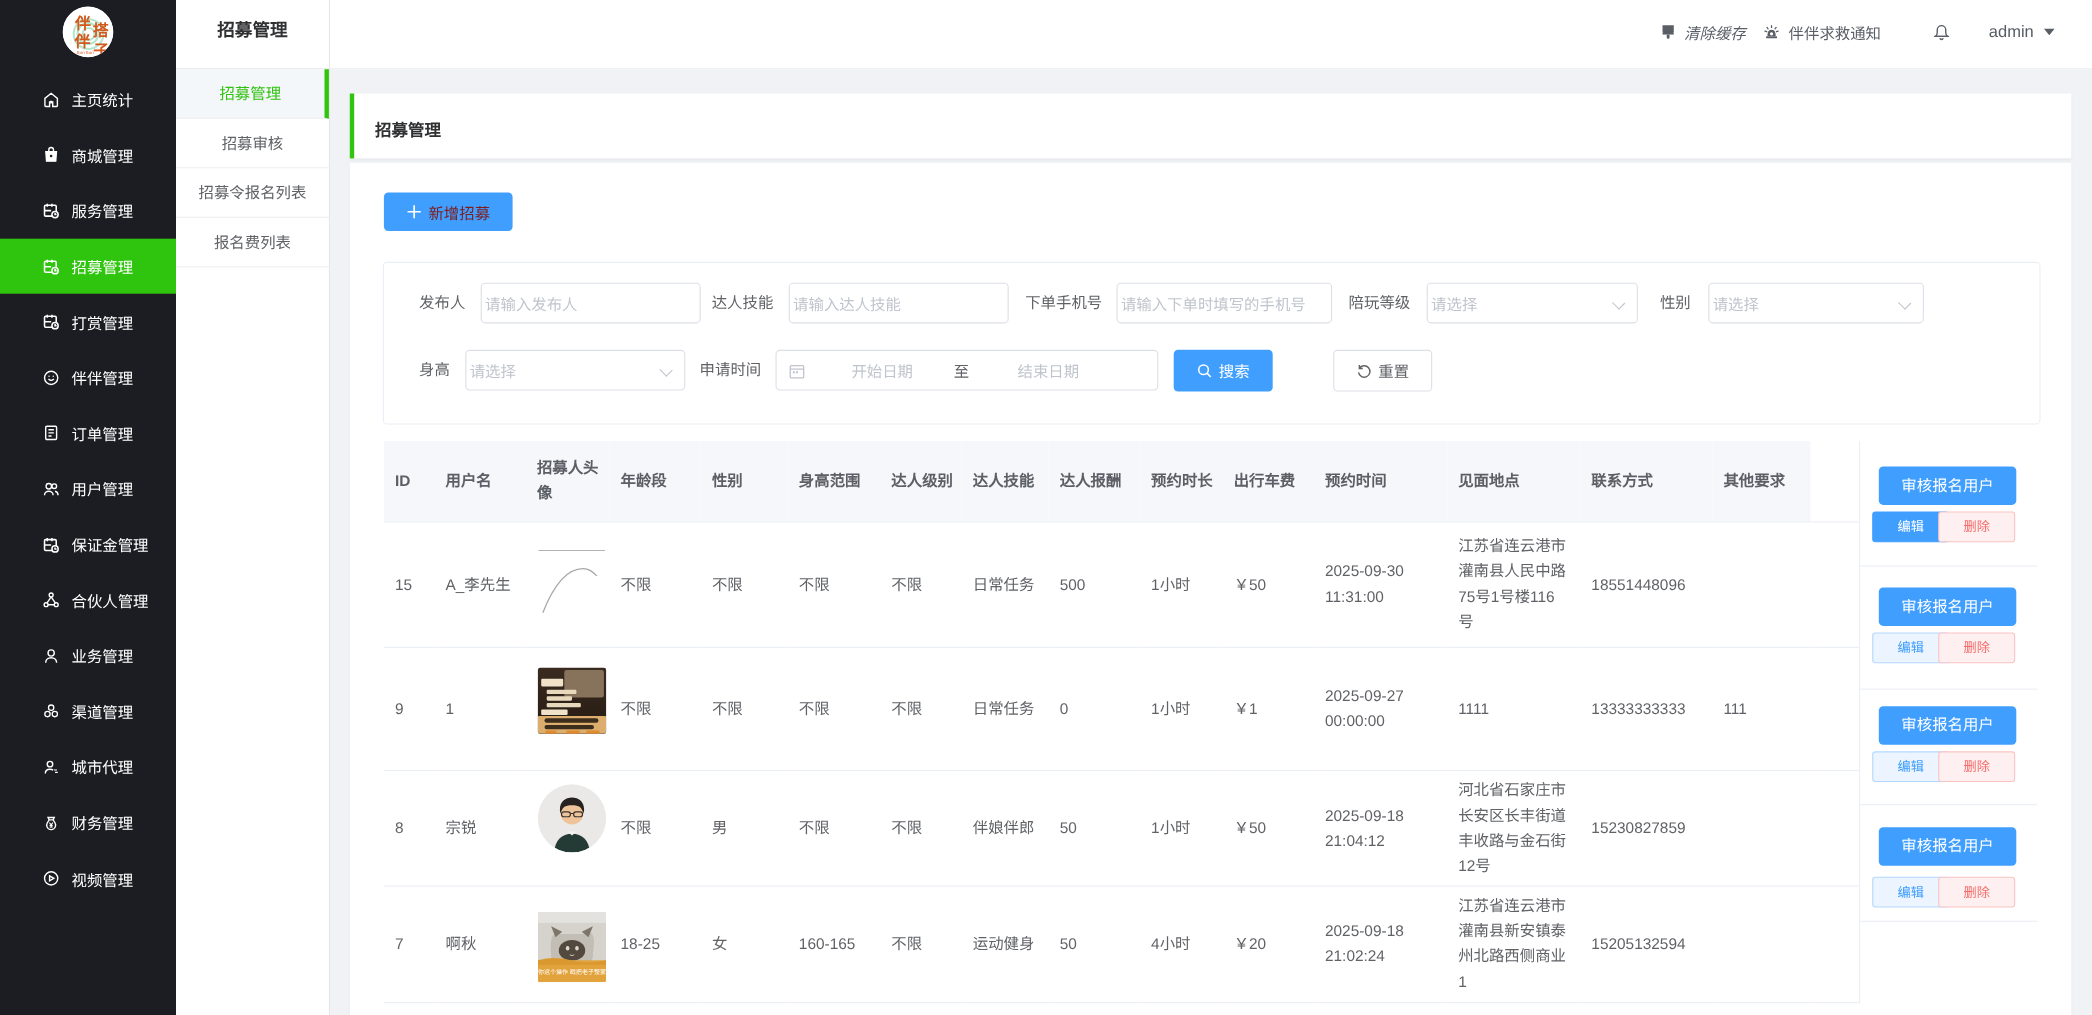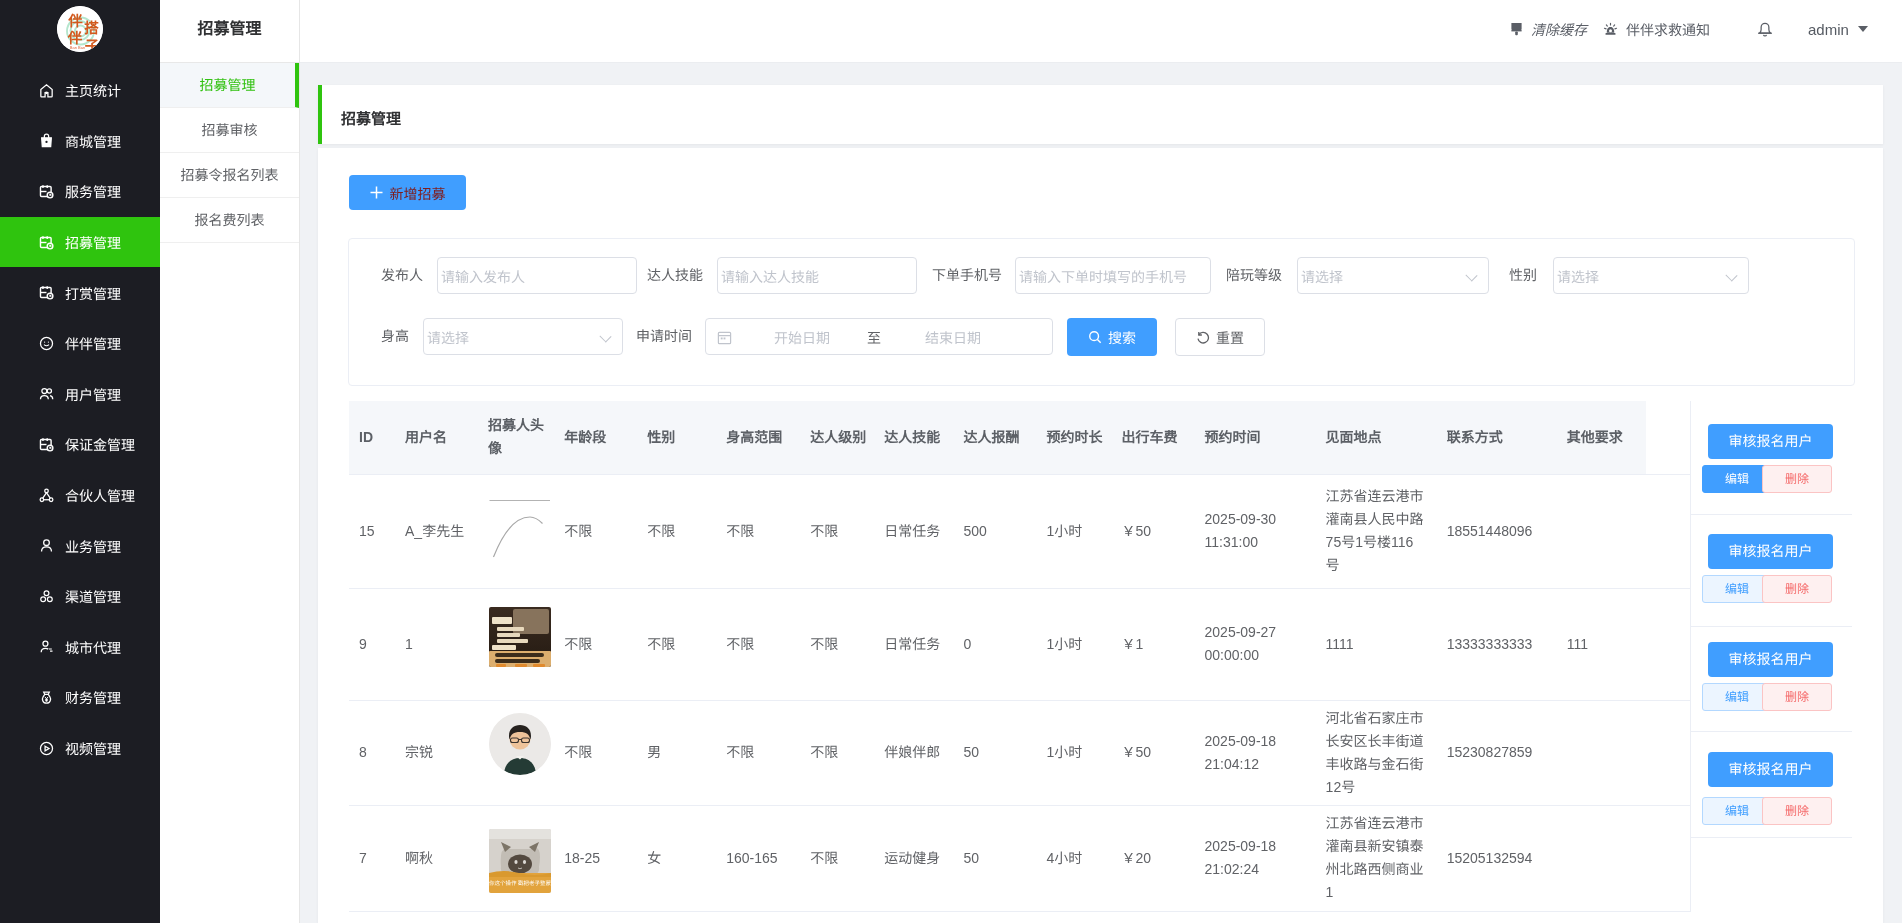--- a/index.html
+++ b/index.html
@@ -29,21 +29,21 @@
 #crumb span { position:absolute; left:19px; top:22px; font-size:15px; font-weight:bold; color:#303133; }
 #main { position:absolute; left:318px; top:148px; width:1565px; height:775px; background:#fff; box-shadow:0 1px 3px rgba(0,0,0,0.05); }
 
 #addbtn { position:absolute; left:349px; top:175px; width:117px; height:35px; background:#409eff; border-radius:4px; color:#7f1d1d; font-size:14px; display:flex; align-items:center; justify-content:center; }
 
 #filter { position:absolute; left:348px; top:238px; width:1507px; height:148px; border:1px solid #ebeef5; border-radius:4px; background:#fff; }
 .flabel { position:absolute; font-size:14px; color:#606266; height:37px; line-height:37px; }
 .finput { position:absolute; height:37px; border:1px solid #dcdfe6; border-radius:4px; background:#fff; font-size:14px; color:#c0c4cc; display:flex; align-items:center; padding-left:3px; }
 .fsel::after { content:""; position:absolute; right:12px; top:15px; width:8px; height:8px; border-right:1.5px solid #c0c4cc; border-bottom:1.5px solid #c0c4cc; transform:rotate(45deg) scale(1,0.9); transform-origin:center; margin-top:-2px; }
 #btnSearch { position:absolute; left:1067px; top:318px; width:90px; height:38px; background:#409eff; border-radius:4px; color:#fff; font-size:14px; display:flex; align-items:center; justify-content:center; }
-#btnReset { position:absolute; left:1175px; top:318px; width:90px; height:38px; background:#fff; border:1px solid #dcdfe6; border-radius:4px; color:#606266; font-size:14px; display:flex; align-items:center; justify-content:center; }
+#btnReset { position:absolute; left:1212px; top:318px; width:90px; height:38px; background:#fff; border:1px solid #dcdfe6; border-radius:4px; color:#606266; font-size:14px; display:flex; align-items:center; justify-content:center; }
 
 
 #tbl { position:absolute; left:349px; top:401px; width:1342px; border-collapse:collapse; table-layout:fixed; font-size:14px; color:#606266; }
 #tbl th { background:#f5f7fa; color:#5c6066; font-weight:bold; text-align:left; padding:8px 10px; border-bottom:1px solid #ebeef5; line-height:23px; vertical-align:middle; white-space:nowrap; }
 #tbl th.wrap { white-space:normal; }
 #tbl td { padding:6px 10px; border-bottom:1px solid #ebeef5; line-height:23px; vertical-align:middle; }
 #opcol { position:absolute; left:1691px; top:401px; width:161px; }
 #opcol .h { height:74px; background:#f5f7fa; border-bottom:1px solid #ebeef5; color:#5c6066; font-weight:bold; font-size:14px; line-height:73px; padding-left:6px; }
 #opcol .c { position:relative; border-bottom:1px solid #ebeef5; }
 .bigbtn { position:absolute; left:17px; width:125px; height:35px; background:#409eff; border-radius:4px; color:#fff; font-size:14px; text-align:center; line-height:35px; }
@@ -111,20 +111,26 @@
           <line x1="13" y1="3" x2="13" y2="7"></line>
           <circle cx="17" cy="17" r="4" fill="#1c1d23"></circle>
           <path d="M17 15v2h2"></path>
         </svg>打赏管理</div>
     <div class="mitem"><svg viewBox="0 0 24 24" fill="none" stroke="#fff" stroke-width="1.8">
           <circle cx="12" cy="12" r="8.5"></circle>
           <circle cx="9.3" cy="10" r="0.9" fill="#fff" stroke="none"></circle>
           <circle cx="14.7" cy="10" r="0.9" fill="#fff" stroke="none"></circle>
           <path d="M8.5 13.5c2.2 2.2 4.8 2.2 7 0" stroke-width="1.5"></path>
         </svg>伴伴管理</div>
+    <div class="mitem"><svg viewBox="0 0 24 24" fill="none" stroke="#fff" stroke-width="1.8">
+          <rect x="5" y="3.5" width="14" height="17" rx="1.5"></rect>
+          <line x1="8.5" y1="8" x2="15.5" y2="8"></line>
+          <line x1="8.5" y1="12" x2="15.5" y2="12"></line>
+          <line x1="8.5" y1="16" x2="12.5" y2="16"></line>
+        </svg>订单管理</div>
     <div class="mitem"><svg viewBox="0 0 24 24" fill="none" stroke="#fff" stroke-width="1.8">
           <circle cx="9" cy="8.5" r="3.5"></circle>
           <path d="M3.5 20c0-3 2.5-5 5.5-5s5.5 2 5.5 5"></path>
           <circle cx="16" cy="8.5" r="3"></circle>
           <path d="M17 15c2.2.4 3.8 2.2 3.8 5"></path>
         </svg>用户管理</div>
     <div class="mitem"><svg viewBox="0 0 24 24" fill="none" stroke="#fff" stroke-width="2">
           <rect x="3.5" y="5" width="15" height="14" rx="1.5"></rect>
           <line x1="3.5" y1="12" x2="12" y2="12"></line>
           <line x1="7" y1="3" x2="7" y2="7"></line>

